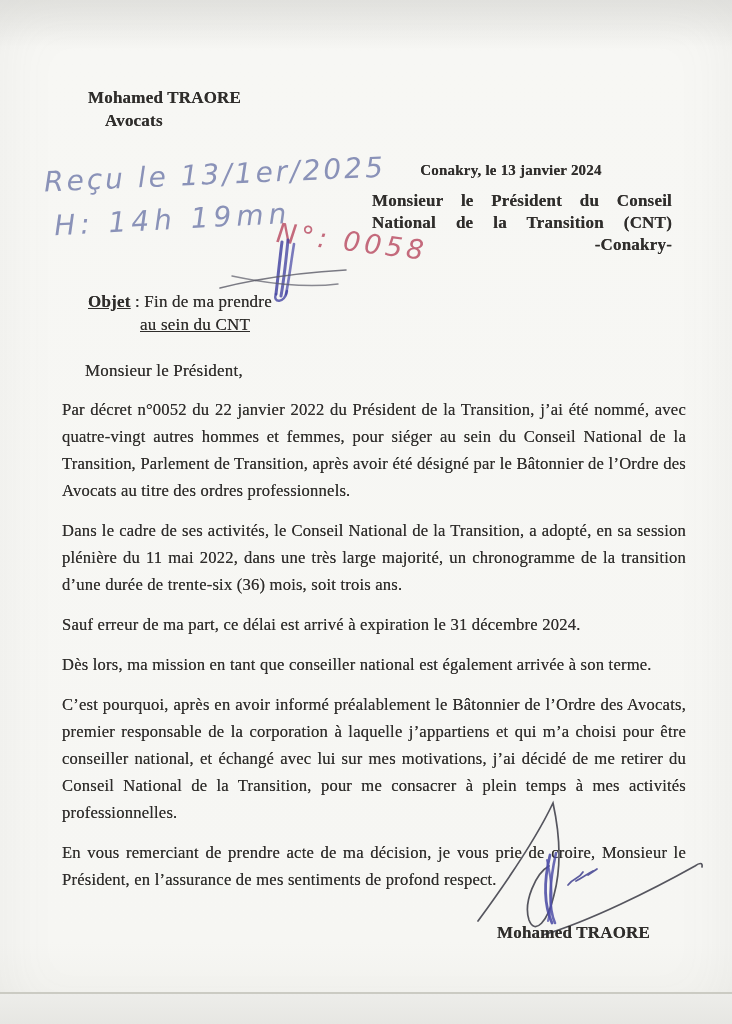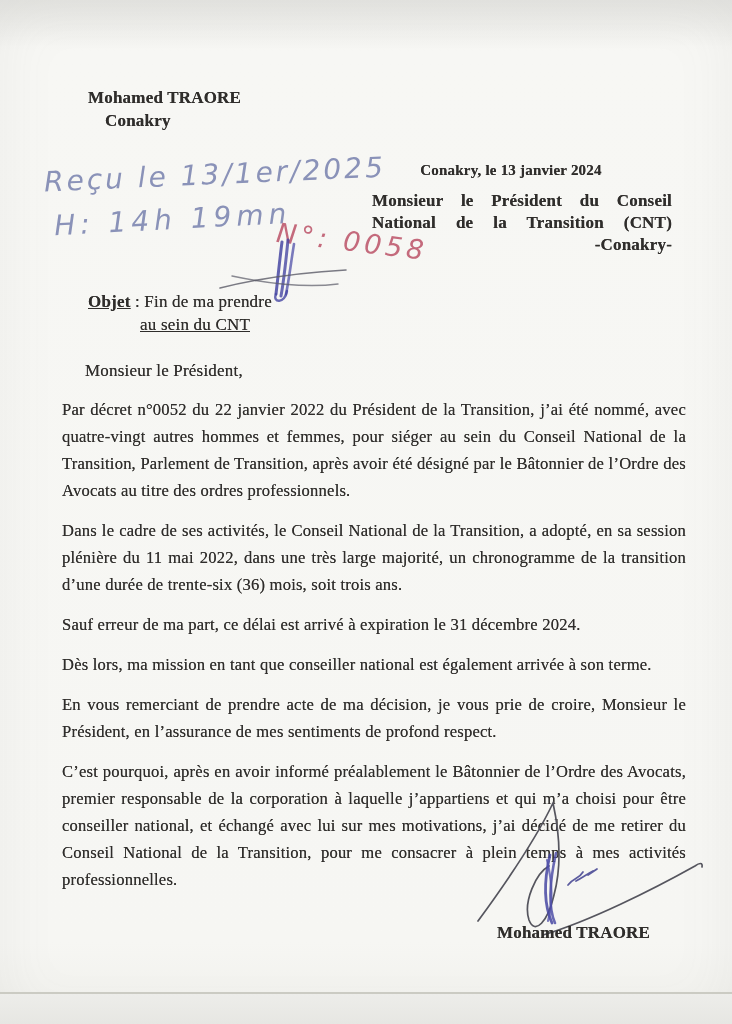--- a/index.html
+++ b/index.html
@@ -66,21 +66,21 @@
 </style>
 </head>
 <body>
 
 <div class="scene">
   <div class="paper">
     <div class="top-fade"></div>
 
     <div class="abs typed sender">
       <div>Mohamed TRAORE</div>
-      <div class="city">Conakry</div>
+      <div class="city">Avocats</div>
     </div>
 
     <div class="abs hand hand-received">Reçu le 13/1er/2025</div>
     <div class="abs hand hand-time">H: 14h 19mn</div>
 
     <div class="abs hand-ref">N°: 0058</div>
 
     <svg class="abs" style="left:210px;top:232px;" width="150" height="75" viewBox="0 0 150 75">
       <g fill="none" stroke-linecap="round">
         <path d="M72,10 C70,25 68,45 66,62" stroke="#4646a2" stroke-width="3" opacity="0.85"></path>
@@ -105,22 +105,22 @@
       <div class="l2">au sein du CNT</div>
     </div>
 
     <div class="abs typed salutation">Monsieur le Président,</div>
 
     <div class="abs typed bodytext">
       <p>Par décret n°0052 du 22 janvier 2022 du Président de la Transition, j’ai été nommé, avec quatre-vingt autres hommes et femmes, pour siéger au sein du Conseil National de la Transition, Parlement de Transition, après avoir été désigné par le Bâtonnier de l’Ordre des Avocats au titre des ordres professionnels.</p>
       <p>Dans le cadre de ses activités, le Conseil National de la Transition, a adopté, en sa session plénière du 11 mai 2022, dans une très large majorité, un chronogramme de la transition d’une durée de trente-six (36) mois, soit trois ans.</p>
       <p>Sauf erreur de ma part, ce délai est arrivé à expiration le 31 décembre 2024.</p>
       <p>Dès lors, ma mission en tant que conseiller national est également arrivée à son terme.</p>
+      <p>C’est pourquoi, après en avoir informé préalablement le Bâtonnier de l’Ordre des Avocats, premier responsable de la corporation à laquelle j’appartiens et qui m’a choisi pour être conseiller national, et échangé avec lui sur mes motivations, j’ai décidé de me retirer du Conseil National de la Transition, pour me consacrer à plein temps à mes activités professionnelles.</p>
       <p>En vous remerciant de prendre acte de ma décision, je vous prie de croire, Monsieur le Président, en l’assurance de mes sentiments de profond respect.</p>
-      <p>C’est pourquoi, après en avoir informé préalablement le Bâtonnier de l’Ordre des Avocats, premier responsable de la corporation à laquelle j’appartiens et qui m’a choisi pour être conseiller national, et échangé avec lui sur mes motivations, j’ai décidé de me retirer du Conseil National de la Transition, pour me consacrer à plein temps à mes activités professionnelles.</p>
     </div>
 
     <svg class="abs" style="left:440px;top:795px;" width="290" height="160" viewBox="0 0 290 160">
       <g fill="none" stroke-linecap="round">
         <path d="M38,126 C60,96 96,44 113,8 C120,40 122,70 114,100 C108,126 95,141 89,125 C83,107 96,78 109,71" stroke="#55555e" stroke-width="1.7"></path>
         <path d="M110,60 C104,85 104,110 112,128" stroke="#4646a2" stroke-width="2.8" opacity="0.85"></path>
         <path d="M116,58 C110,85 108,112 115,128" stroke="#4646a2" stroke-width="2.6" opacity="0.8"></path>
         <path d="M107,65 C113,90 112,112 108,126" stroke="#5050aa" stroke-width="2.2" opacity="0.75"></path>
         <path d="M128,90 C134,82 139,84 143,77 M136,86 C142,83 147,79 153,76 M148,80 L157,74" stroke="#3f3f8f" stroke-width="1.7" opacity="0.85"></path>
         <path d="M103,140 C150,126 212,95 255,71 C259,68 263,67 262,72" stroke="#55555e" stroke-width="1.7"></path>

